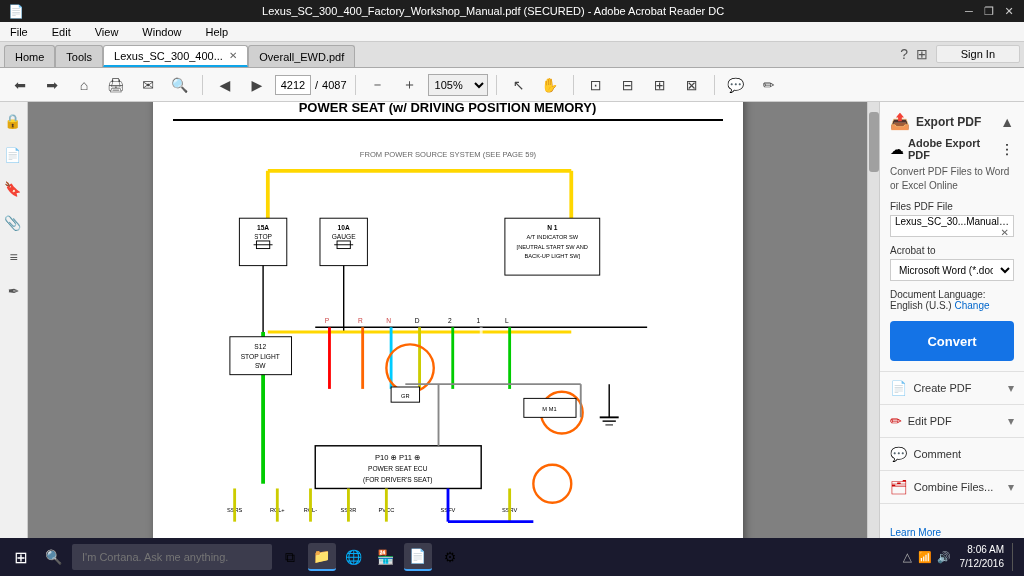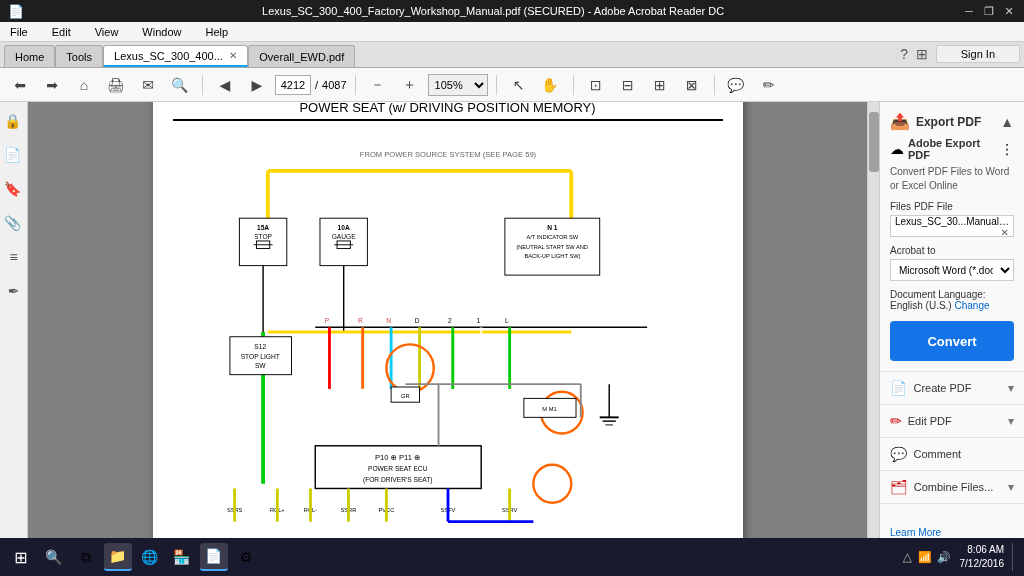--- a/index.html
+++ b/index.html
@@ -117,21 +117,21 @@
       overflow: hidden;
       box-shadow: 2px 2px 8px rgba(0,0,0,0.4);
     }
     .pdf-content {
       padding: 10px 20px;
       font-family: Arial, sans-serif;
     }
     .pdf-title {
       text-align: center;
       font-size: 13px;
-      font-weight: normal;
+      font-weight: bold;
       margin-bottom: 6px;
       border-bottom: 2px solid #000;
       padding-bottom: 4px;
     }
     .circuit-diagram {
       width: 100%;
       height: 410px;
       position: relative;
     }
 
@@ -559,20 +559,21 @@
       <br>
       <a class="learn-more-link">Learn More</a>
     </div>
   </div>
 
 </div>
 
 <div class="taskbar">
   <div class="start-btn">⊞</div>
   <div class="taskbar-icon">🔍</div>
+  <input class="taskbar-search" type="text" placeholder="I'm Cortana. Ask me anything." style="">
   <div class="taskbar-icon">⧉</div>
   <div class="taskbar-icon taskbar-icon-active">📁</div>
   <div class="taskbar-icon">🌐</div>
   <div class="taskbar-icon">🏪</div>
   <div class="taskbar-icon" style="background:rgba(255,255,255,0.15);border-bottom:2px solid #4af;">📄</div>
   <div class="taskbar-icon">⚙</div>
   <div class="taskbar-right">
     <div class="sys-tray">
       <span style="font-size:12px;color:#aaa;">△</span>
       <span style="font-size:11px;color:#fff;">📶</span>

